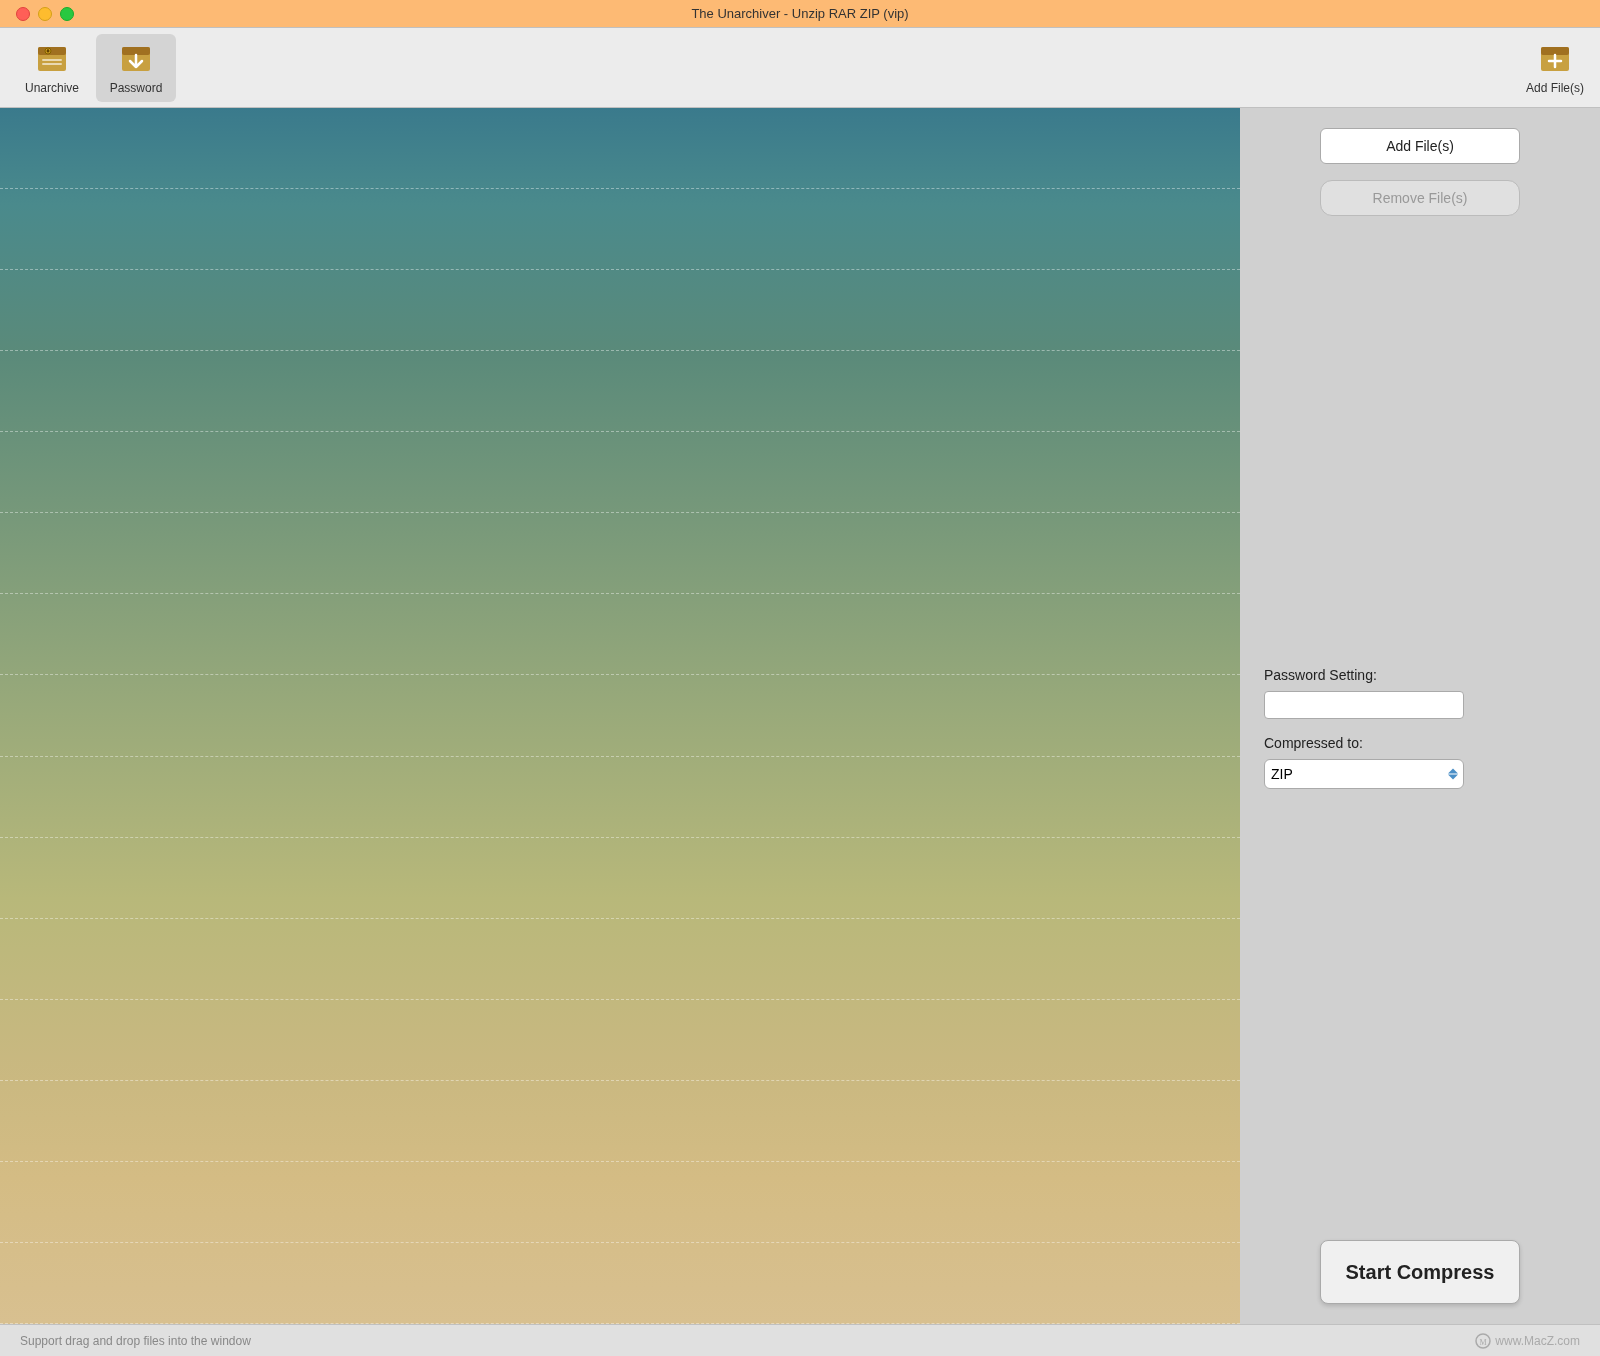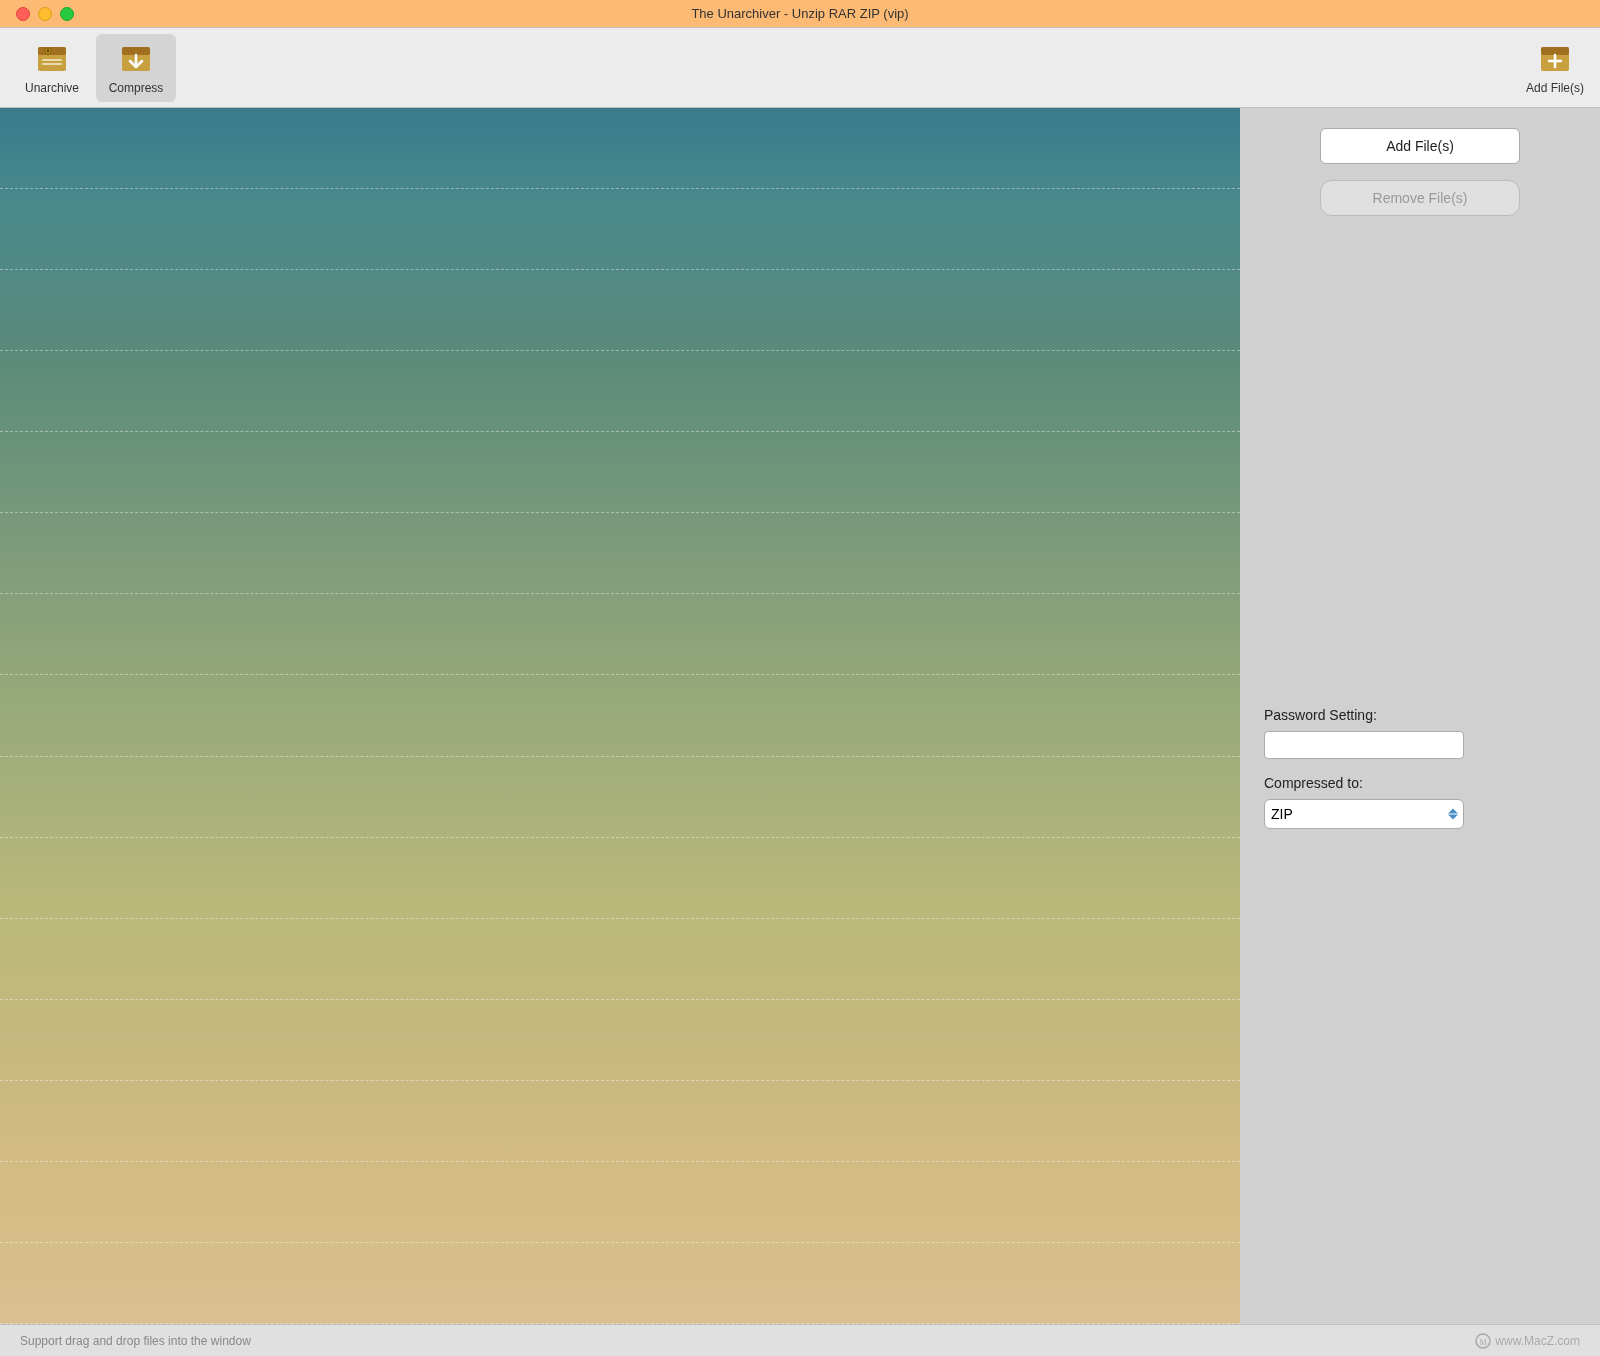--- a/index.html
+++ b/index.html
@@ -349,21 +349,21 @@
       </svg>
       <span class="toolbar-btn-label">Unarchive</span>
     </div>
 
     <div class="toolbar-btn active">
       <svg class="icon-compress" viewBox="0 0 36 36">
         <rect x="4" y="6" width="28" height="24" rx="2" fill="#c8a040"></rect>
         <rect x="4" y="6" width="28" height="8" rx="2" fill="#a07020"></rect>
         <path d="M18 14 L18 26 M12 20 L18 26 L24 20" stroke="#ffffff" stroke-width="2.5" fill="none" stroke-linecap="round" stroke-linejoin="round"></path>
       </svg>
-      <span class="toolbar-btn-label">Compress</span>
+      <span class="toolbar-btn-label">Password</span>
     </div>
   </div>
 
   <div class="toolbar-right">
     <svg class="icon-add-toolbar" viewBox="0 0 36 36">
       <rect x="4" y="6" width="28" height="24" rx="2" fill="#c8a040"></rect>
       <rect x="4" y="6" width="28" height="8" rx="2" fill="#a07020"></rect>
       <line x1="18" y1="14" x2="18" y2="26" stroke="#ffffff" stroke-width="2.5" stroke-linecap="round"></line>
       <line x1="12" y1="20" x2="24" y2="20" stroke="#ffffff" stroke-width="2.5" stroke-linecap="round"></line>
     </svg>
@@ -416,20 +416,21 @@
         </select>
         <div class="select-arrow">
           <div class="select-arrow-up"></div>
           <div class="select-arrow-down"></div>
         </div>
       </div>
     </div>
 
     <div class="spacer"></div>
 
+    <button class="btn-start-compress">Start Compress</button>
   </div>
 </div>
 
 <div class="status-bar">
   <span class="status-text">Support drag and drop files into the window</span>
   <div class="watermark">
 
     <svg width="16" height="16" viewBox="0 0 16 16">
       <circle cx="8" cy="8" r="7" fill="none" stroke="#aaa" stroke-width="1.5"></circle>
       <text x="8" y="12" text-anchor="middle" font-size="8" fill="#aaa" font-family="serif">M</text>

